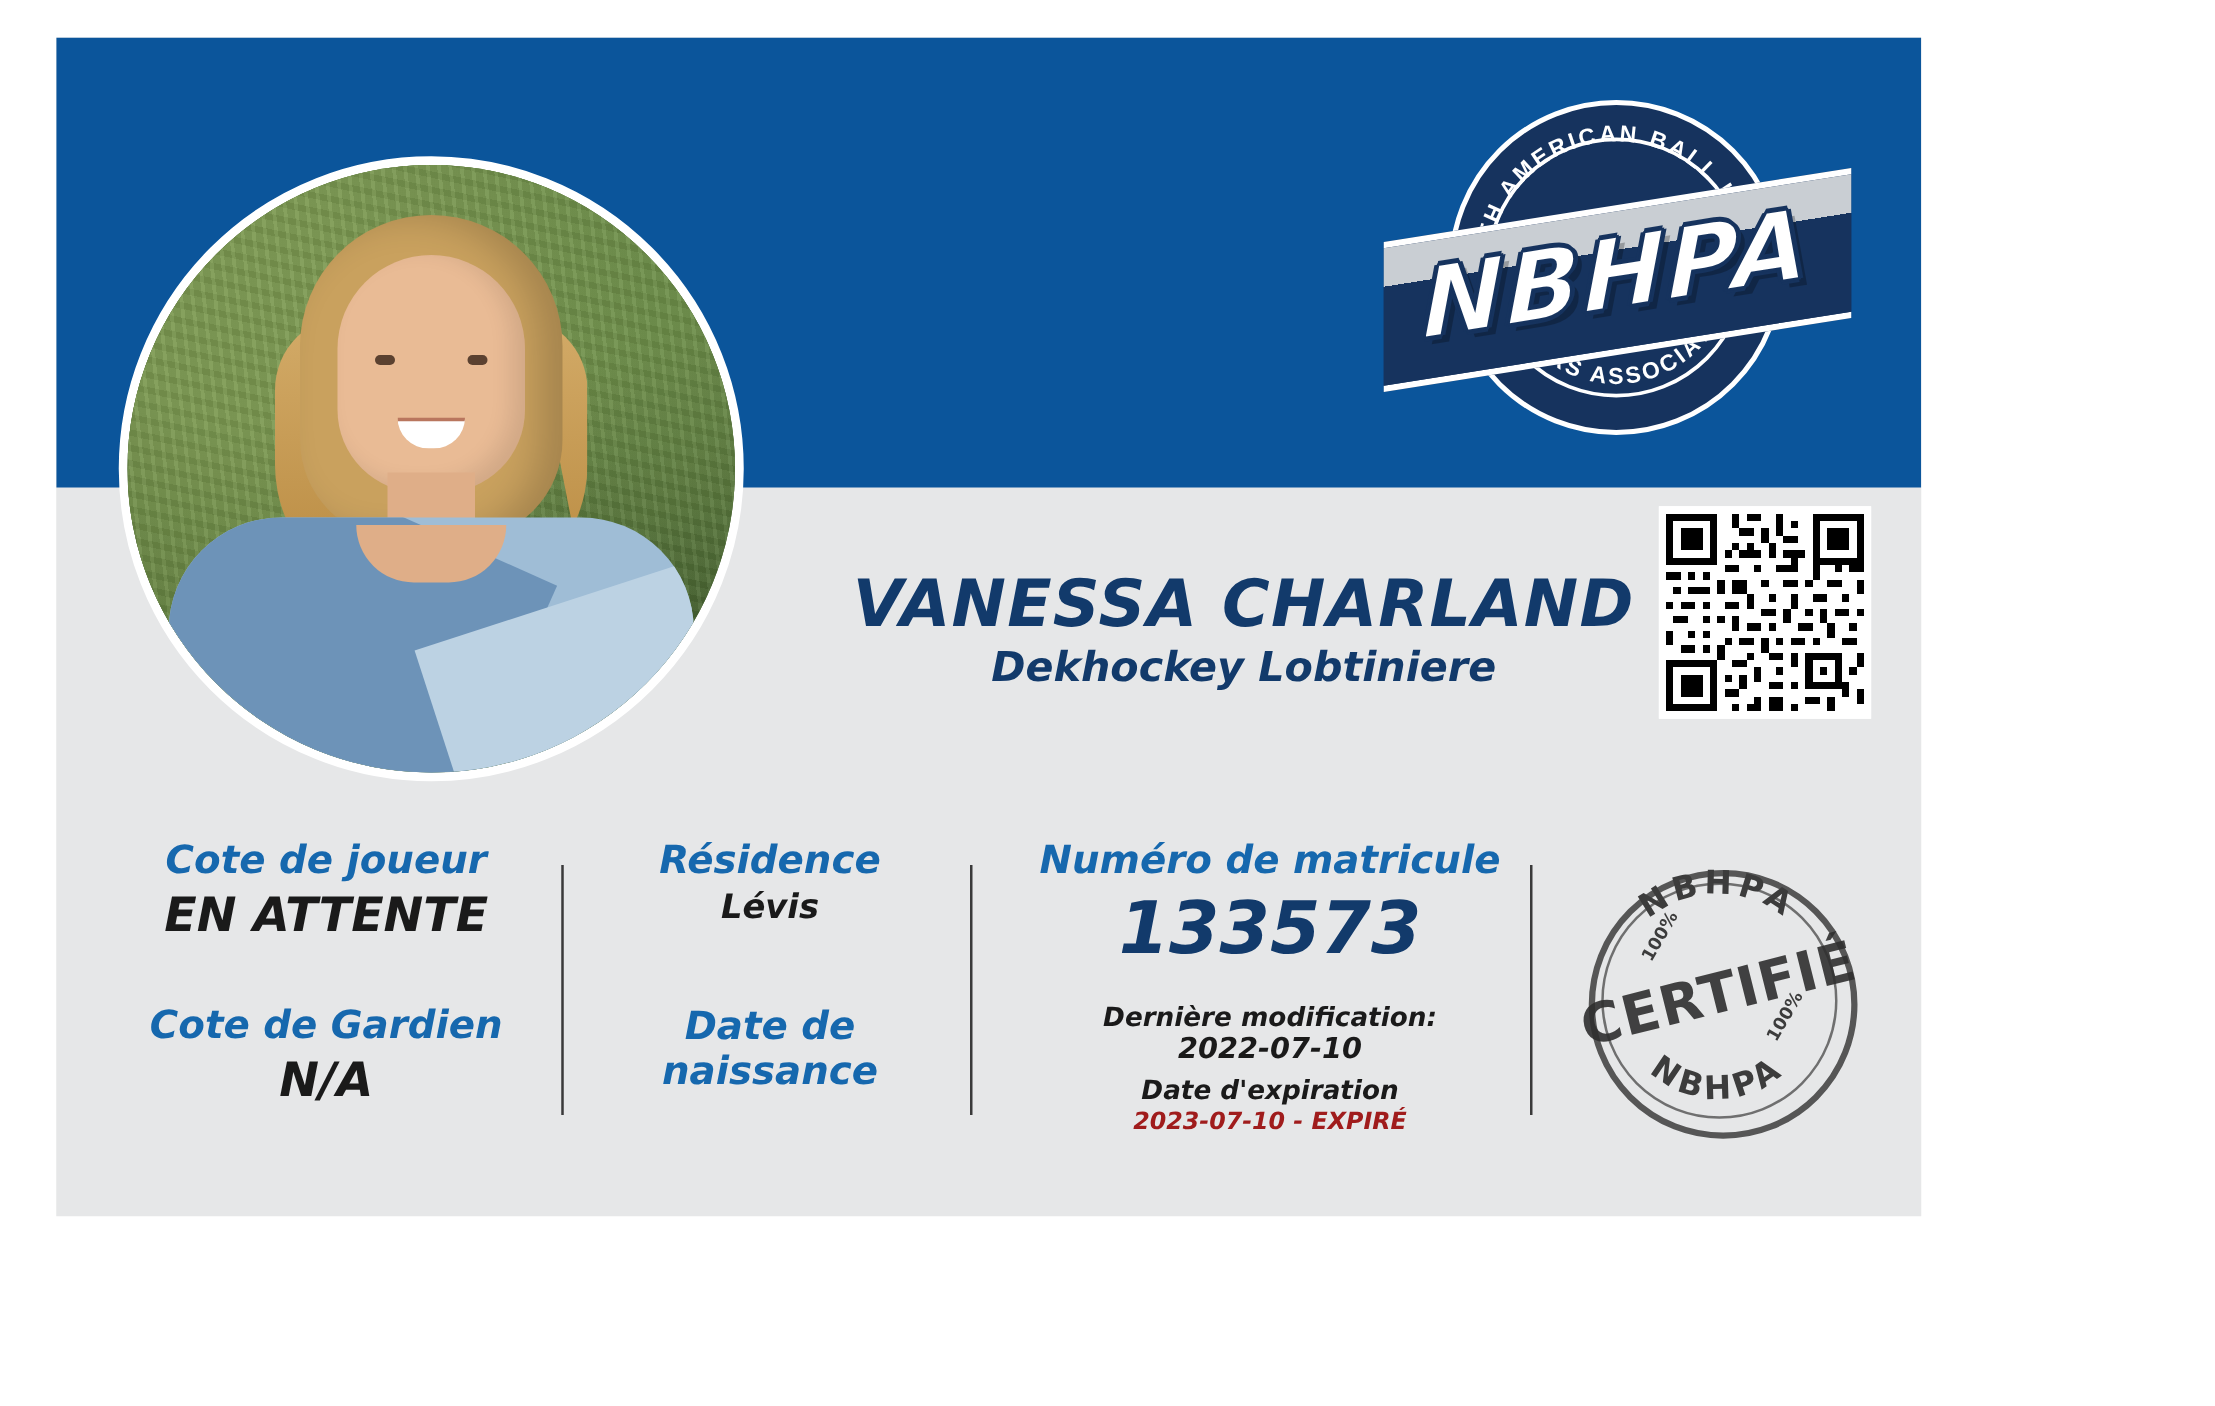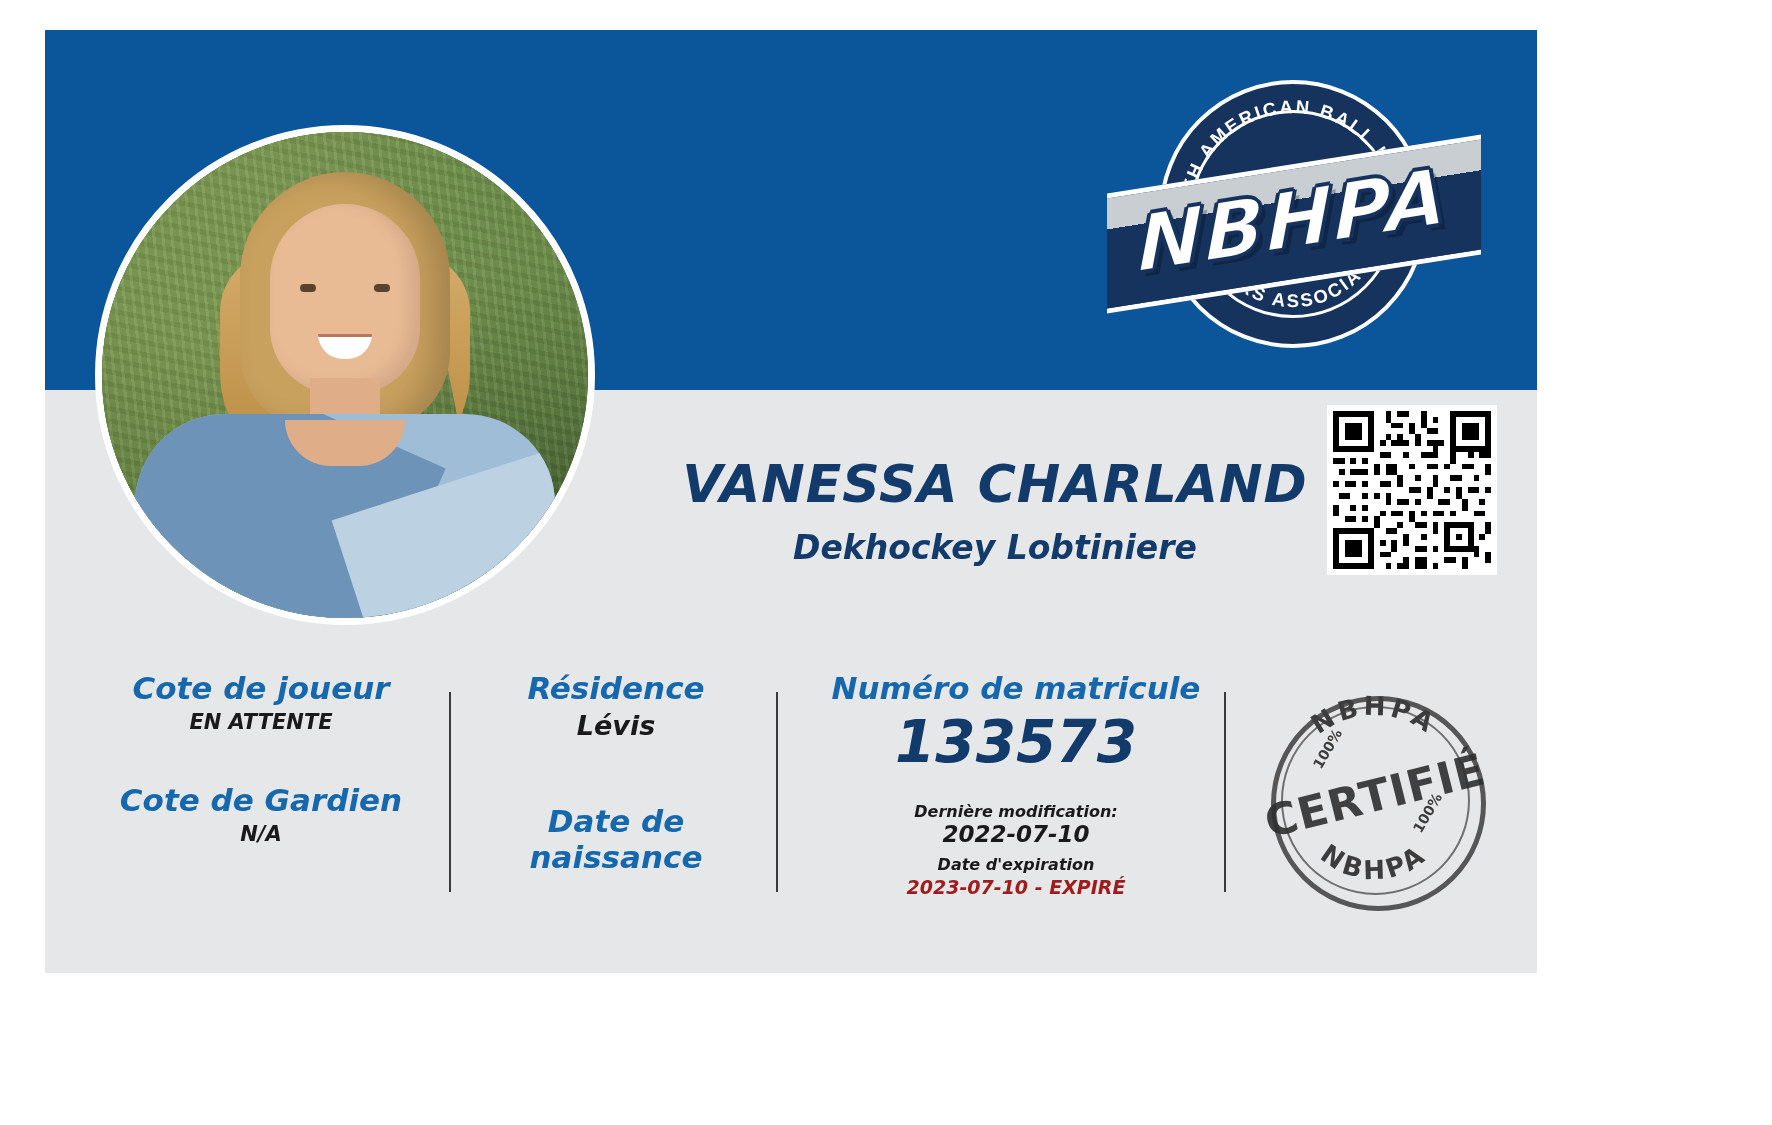--- a/index.html
+++ b/index.html
@@ -264,21 +264,20 @@
   .person-name {
     font-family: "DejaVu Sans", sans-serif;
     font-size: 52px;
     font-weight: bold;
     font-style: italic;
     color: #123a6b;
     letter-spacing: 1px;
     white-space: nowrap;
   }
   .team-name {
-    margin-top: 14px;
     font-family: "DejaVu Sans", sans-serif;
     font-size: 33px;
     font-weight: bold;
     font-style: italic;
     color: #123a6b;
   }
   
   .qr {
     position: absolute;
     right: 40px;
@@ -313,21 +312,21 @@
   }
   .lbl {
     font-family: "DejaVu Sans", sans-serif;
     font-size: 31px;
     font-weight: bold;
     font-style: italic;
     color: #1668ae;
   }
   .val {
     font-family: "DejaVu Sans", sans-serif;
-    font-size: 21px;
+    font-size: 38px;
     font-weight: bold;
     font-style: italic;
     color: #1a1a1a;
     margin-top: 4px;
   }
   .col-rating { left: 30px; width: 340px; }
   .col-rating .pair2 { margin-top: 48px; }
   .col-res { left: 400px; width: 310px; }
   .col-res .pair2 { margin-top: 62px; }
   .col-mat { left: 740px; width: 430px; }
@@ -341,21 +340,21 @@
   .mat-val {
     font-family: "DejaVu Sans", sans-serif;
     font-size: 58px;
     font-weight: bold;
     font-style: italic;
     color: #123a6b;
     margin-top: 2px;
   }
   .small-lbl {
     font-family: "DejaVu Sans", sans-serif;
-    font-size: 16px;
+    font-size: 21px;
     font-weight: bold;
     font-style: italic;
     color: #1a1a1a;
   }
   .small-val {
     font-family: "DejaVu Sans", sans-serif;
     font-size: 23px;
     font-weight: bold;
     font-style: italic;
     color: #1a1a1a;

